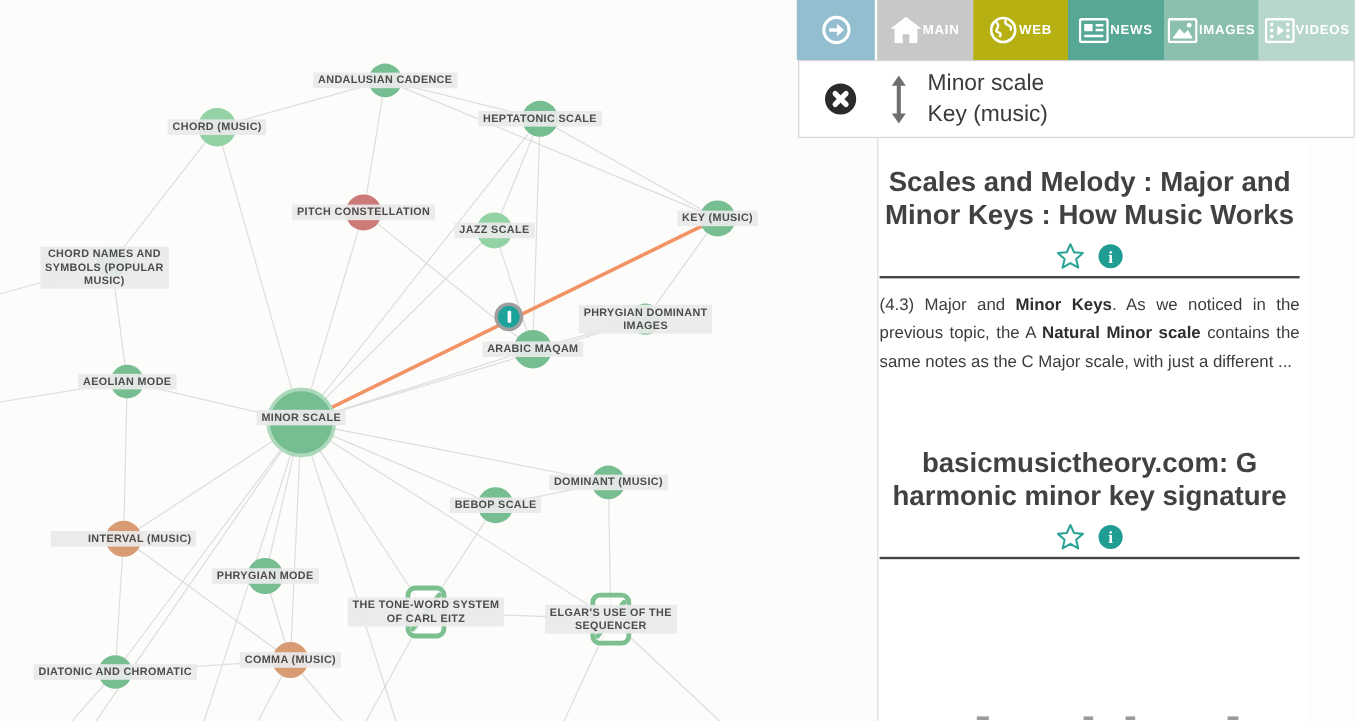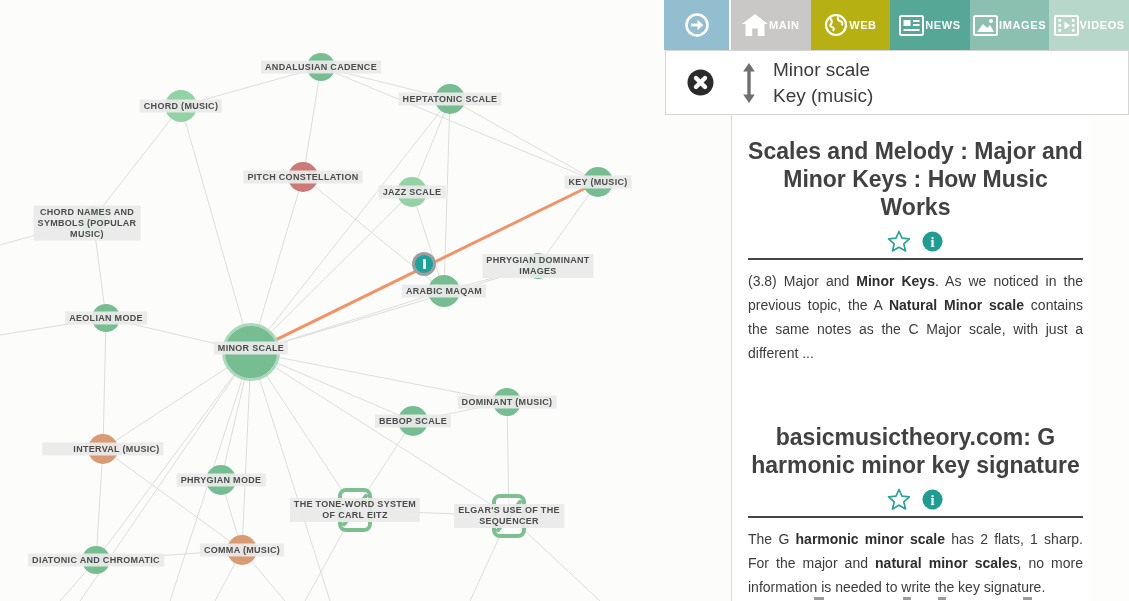--- a/index.html
+++ b/index.html
@@ -33,21 +33,21 @@
   
   .querybar{position:absolute;left:665px;top:50px;width:464px;height:65px;background:#ffffff;
             border:1px solid #d6d6d6;box-sizing:border-box;display:flex;align-items:center;}
   .close-btn{margin-left:21px;cursor:pointer;line-height:0;}
   .updown{margin-left:28px;line-height:0;cursor:pointer;}
   .query-items{margin-left:17px;font-size:19px;color:#3b3b3b;line-height:26px;font-weight:500;}
   .query-item{cursor:pointer;}
 
   
   .results{position:absolute;left:731px;top:115px;width:360px;height:486px;background:#ffffff;
-           border-left:1px solid #dcdcdc;box-sizing:border-box;padding:22px 8px 0 16px;overflow:hidden;}
+           border-left:1px solid #dcdcdc;box-sizing:border-box;padding:22px 8px 0 1px;overflow:hidden;}
   .result{margin-bottom:58px;}
   .result h2{margin:0;font-size:23px;line-height:28px;color:#414141;text-align:center;font-weight:bold;cursor:pointer;}
   .result-actions{display:flex;justify-content:center;align-items:center;gap:10px;margin-top:8px;height:24px;}
   .result-actions span{line-height:0;cursor:pointer;}
   .result-divider{border:none;border-top:2px solid #454545;margin:5px 0 0 0;}
   .result-snippet{margin:9px 0 0 0;font-size:14px;line-height:24px;color:#3c3c3c;text-align:justify;}
   .result-snippet b{color:#2e2e2e;}
   .mark{position:absolute;height:3px;background:#9b9b9b;}
 </style>
 </head>
@@ -297,30 +297,29 @@
         <div class="result-actions">
           <span><svg width="24" height="24" viewBox="0 0 24 24">
               <polygon points="12,2.5 15,9.2 22.4,9.9 16.8,14.8 18.5,22 12,18.2 5.5,22 7.2,14.8 1.6,9.9 9,9.2" fill="none" stroke="#2aa396" stroke-width="1.7" stroke-linejoin="round"></polygon>
             </svg></span>
           <span><svg width="23" height="23" viewBox="0 0 24 24">
               <circle cx="12" cy="12" r="10.5" fill="#1f9d92"></circle>
               <text x="12" y="17.5" text-anchor="middle" font-family="Liberation Serif, serif" font-size="15" font-weight="bold" fill="#ffffff">i</text>
             </svg></span>
         </div>
         <hr class="result-divider">
-        <p class="result-snippet"><span>(3.8) Major and </span><b>Minor Keys</b><span>. As we noticed in the previous topic, the A </span><b>Natural Minor scale</b><span> contains the same notes as the C Major scale, with just a different ...</span></p>
+        <p class="result-snippet"><span>(4.3) Major and </span><b>Minor Keys</b><span>. As we noticed in the previous topic, the A </span><b>Natural Minor scale</b><span> contains the same notes as the C Major scale, with just a different ...</span></p>
       </div>
       <div class="result">
         <h2>basicmusictheory.com: G<br>harmonic minor key signature</h2>
         <div class="result-actions">
           <span><svg width="24" height="24" viewBox="0 0 24 24">
               <polygon points="12,2.5 15,9.2 22.4,9.9 16.8,14.8 18.5,22 12,18.2 5.5,22 7.2,14.8 1.6,9.9 9,9.2" fill="none" stroke="#2aa396" stroke-width="1.7" stroke-linejoin="round"></polygon>
             </svg></span>
           <span><svg width="23" height="23" viewBox="0 0 24 24">
               <circle cx="12" cy="12" r="10.5" fill="#1f9d92"></circle>
               <text x="12" y="17.5" text-anchor="middle" font-family="Liberation Serif, serif" font-size="15" font-weight="bold" fill="#ffffff">i</text>
             </svg></span>
         </div>
         <hr class="result-divider">
-        <p class="result-snippet"><span>The G </span><b>harmonic minor scale</b><span> has 2 flats, 1 sharp. For the major and </span><b>natural minor scales</b><span>, no more information is needed to write the key signature.</span></p>
       </div>
     </div>
 </div>
 
 </body></html>

